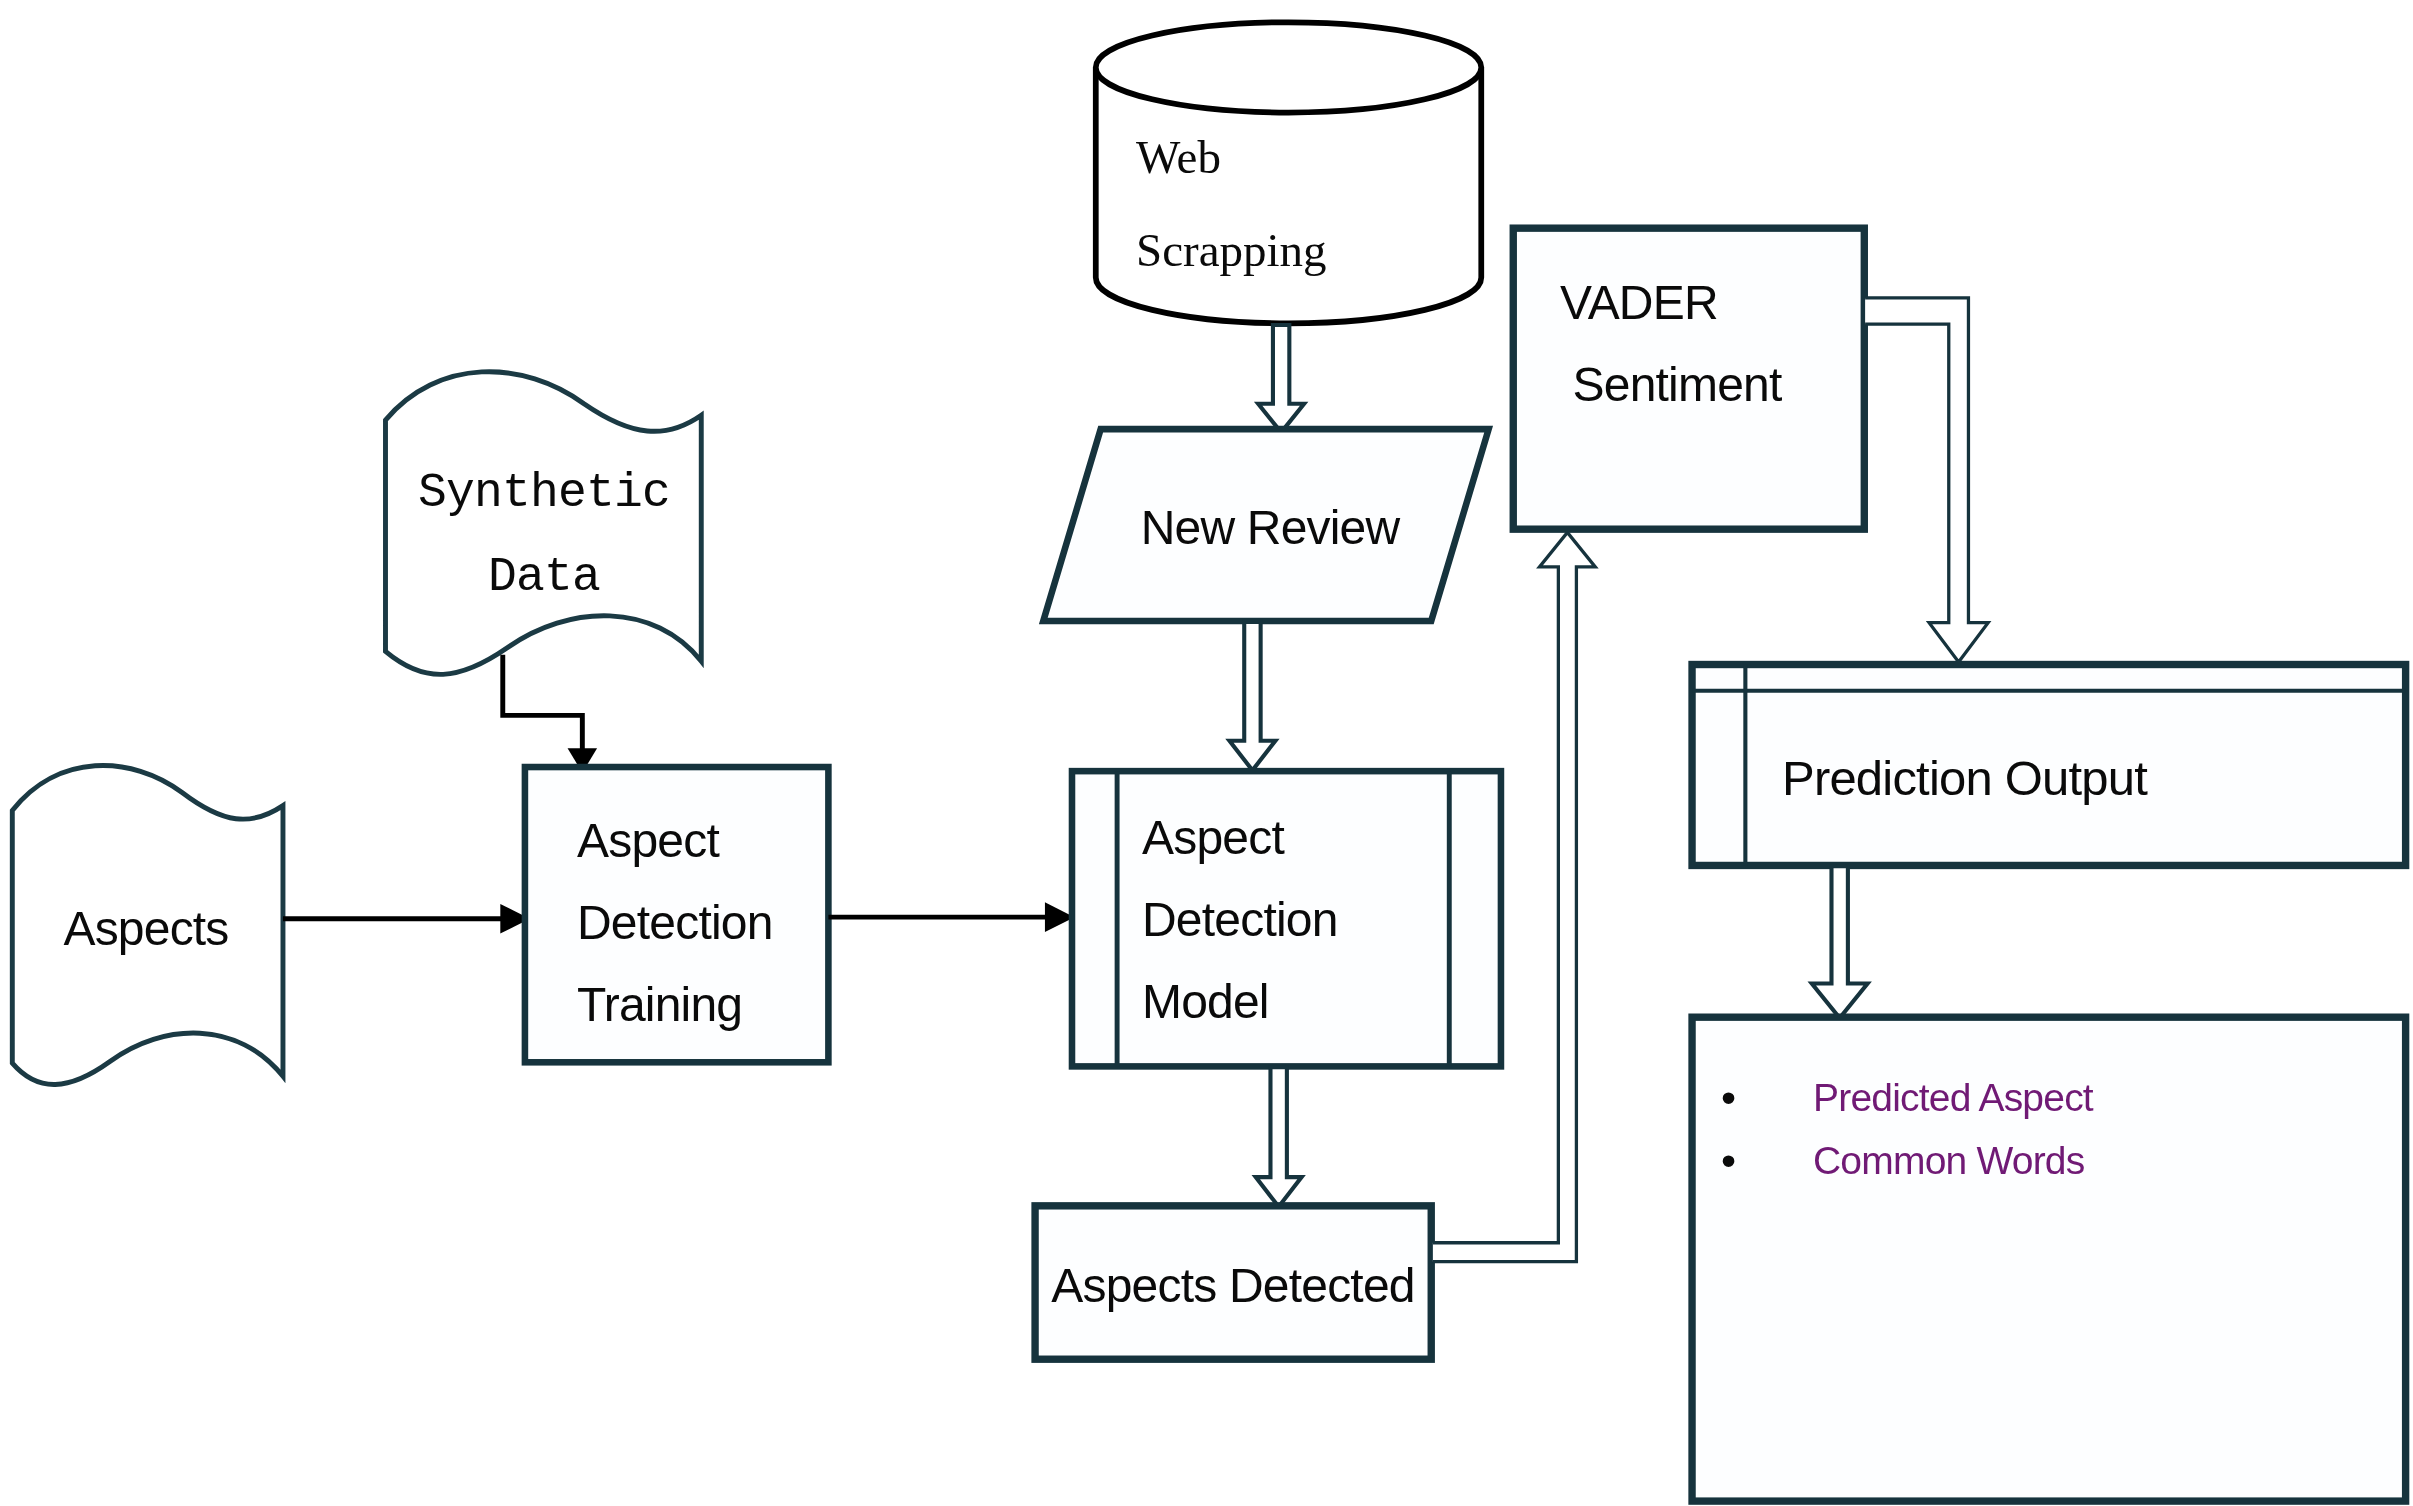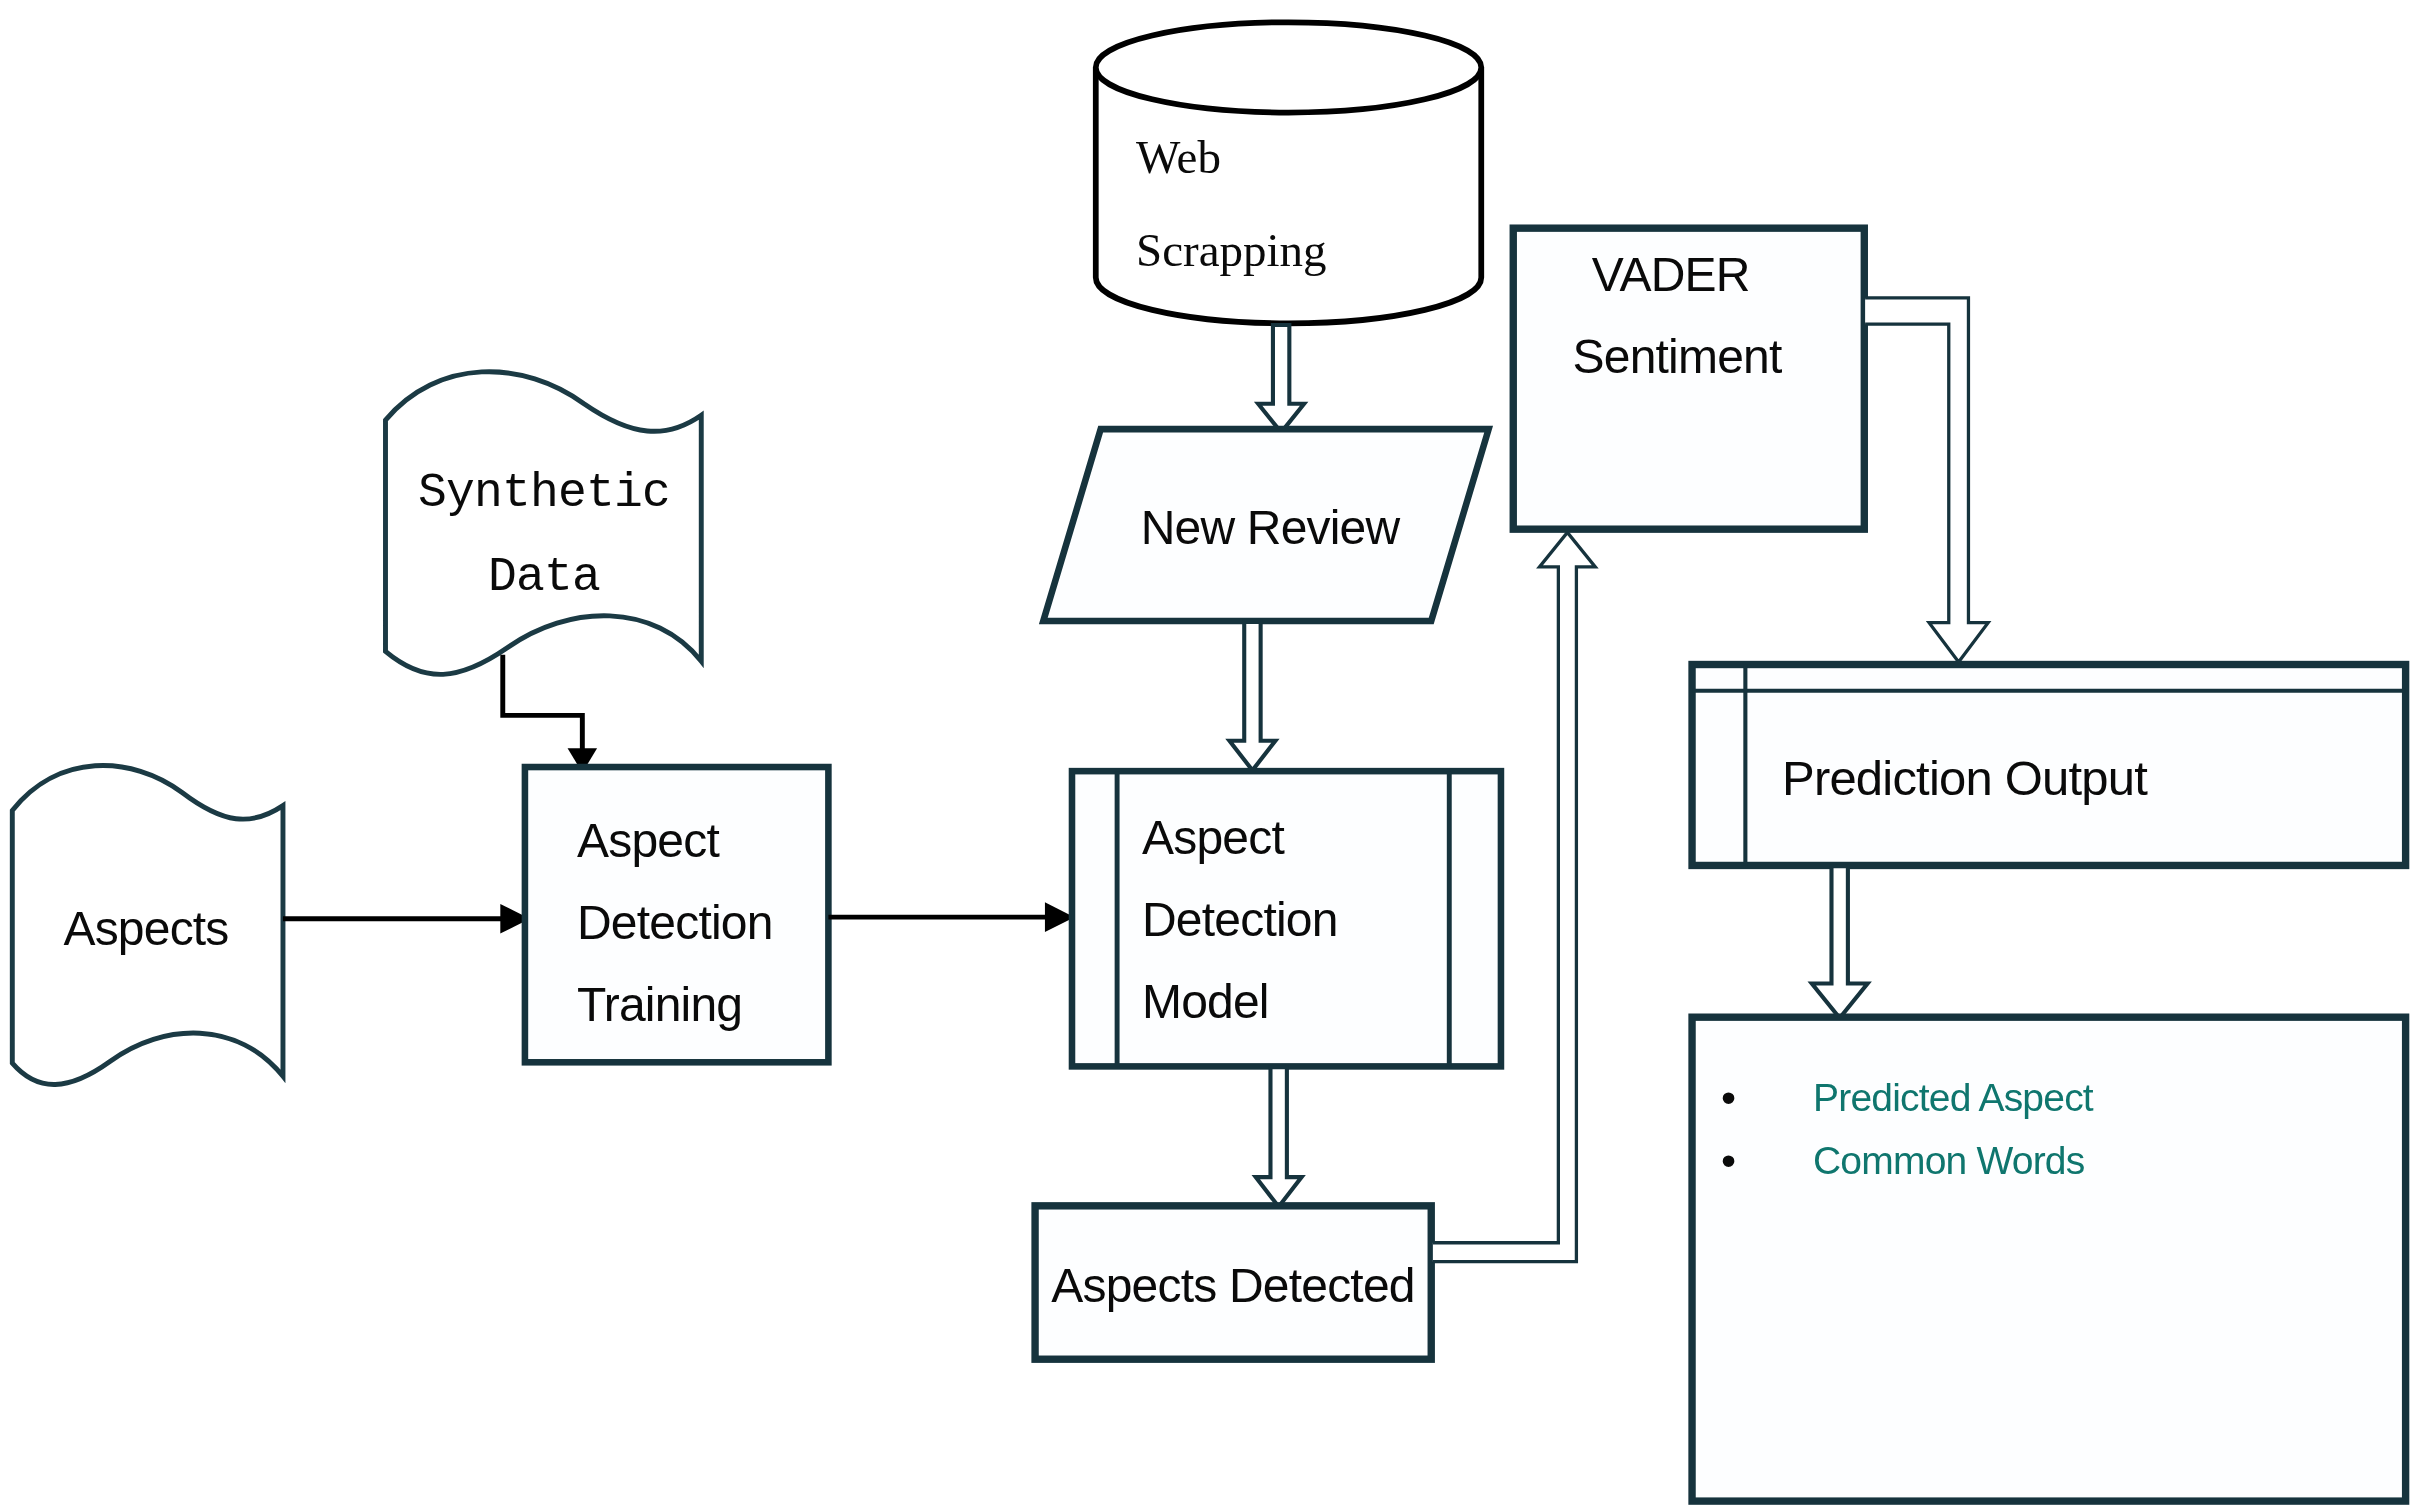--- a/index.html
+++ b/index.html
@@ -19,21 +19,21 @@
     font-size:47px; line-height:93px; letter-spacing:0;
   }
   .big { font-size:49px; }
   .bullets {
     position:absolute; left:1721px; top:1066px; width:656px;
     margin:0; padding:0; list-style:none;
   }
   .bullets li {
     position:relative; padding-left:92px;
     font: 39px/63px "Liberation Sans", sans-serif;
-    color:#0f766e; letter-spacing:-0.8px; white-space:pre;
+    color:#701a75; letter-spacing:-0.8px; white-space:pre;
   }
   .bullets li::before {
     content:"\2022";
     position:absolute; left:0; top:0;
     font-size:43px; line-height:63px; color:#0a0a0a;
   }
 </style>
 </head>
 <body>
 
@@ -93,21 +93,21 @@
   <div class="lbl center" style="left:544px; top:535px; line-height:84px;font-family:Liberation Mono, monospace;"><div>Synthetic</div><div>Data</div></div>
 
   <div class="lbl center" style="left:146px; top:929px;"><span>Aspects</span></div>
 
   <div class="lbl" style="left:577px; top:800px;"><div>Aspect</div><div>Detection</div><div>Training</div></div>
 
   <div class="lbl center" style="left:1270px; top:528px;"><span>New Review</span></div>
 
   <div class="lbl" style="left:1142px; top:797px;"><div>Aspect</div><div>Detection</div><div>Model</div></div>
 
-  <div class="lbl" style="left:1560px; top:234px;text-align:center;"><div>VADER</div><div> Sentiment</div></div>
+  <div class="lbl" style="left:1560px; top:262px;"><div>VADER</div><div> Sentiment</div></div>
 
   <div class="lbl center" style="left:1233px; top:1286px;"><span>Aspects Detected</span></div>
 
   <div class="lbl big" style="left:1782px; top:737px;"><span>Prediction Output</span></div>
 
   <ul class="bullets">
     <li>Predicted Aspect</li>
     <li>Common Words</li>
   </ul>
 

